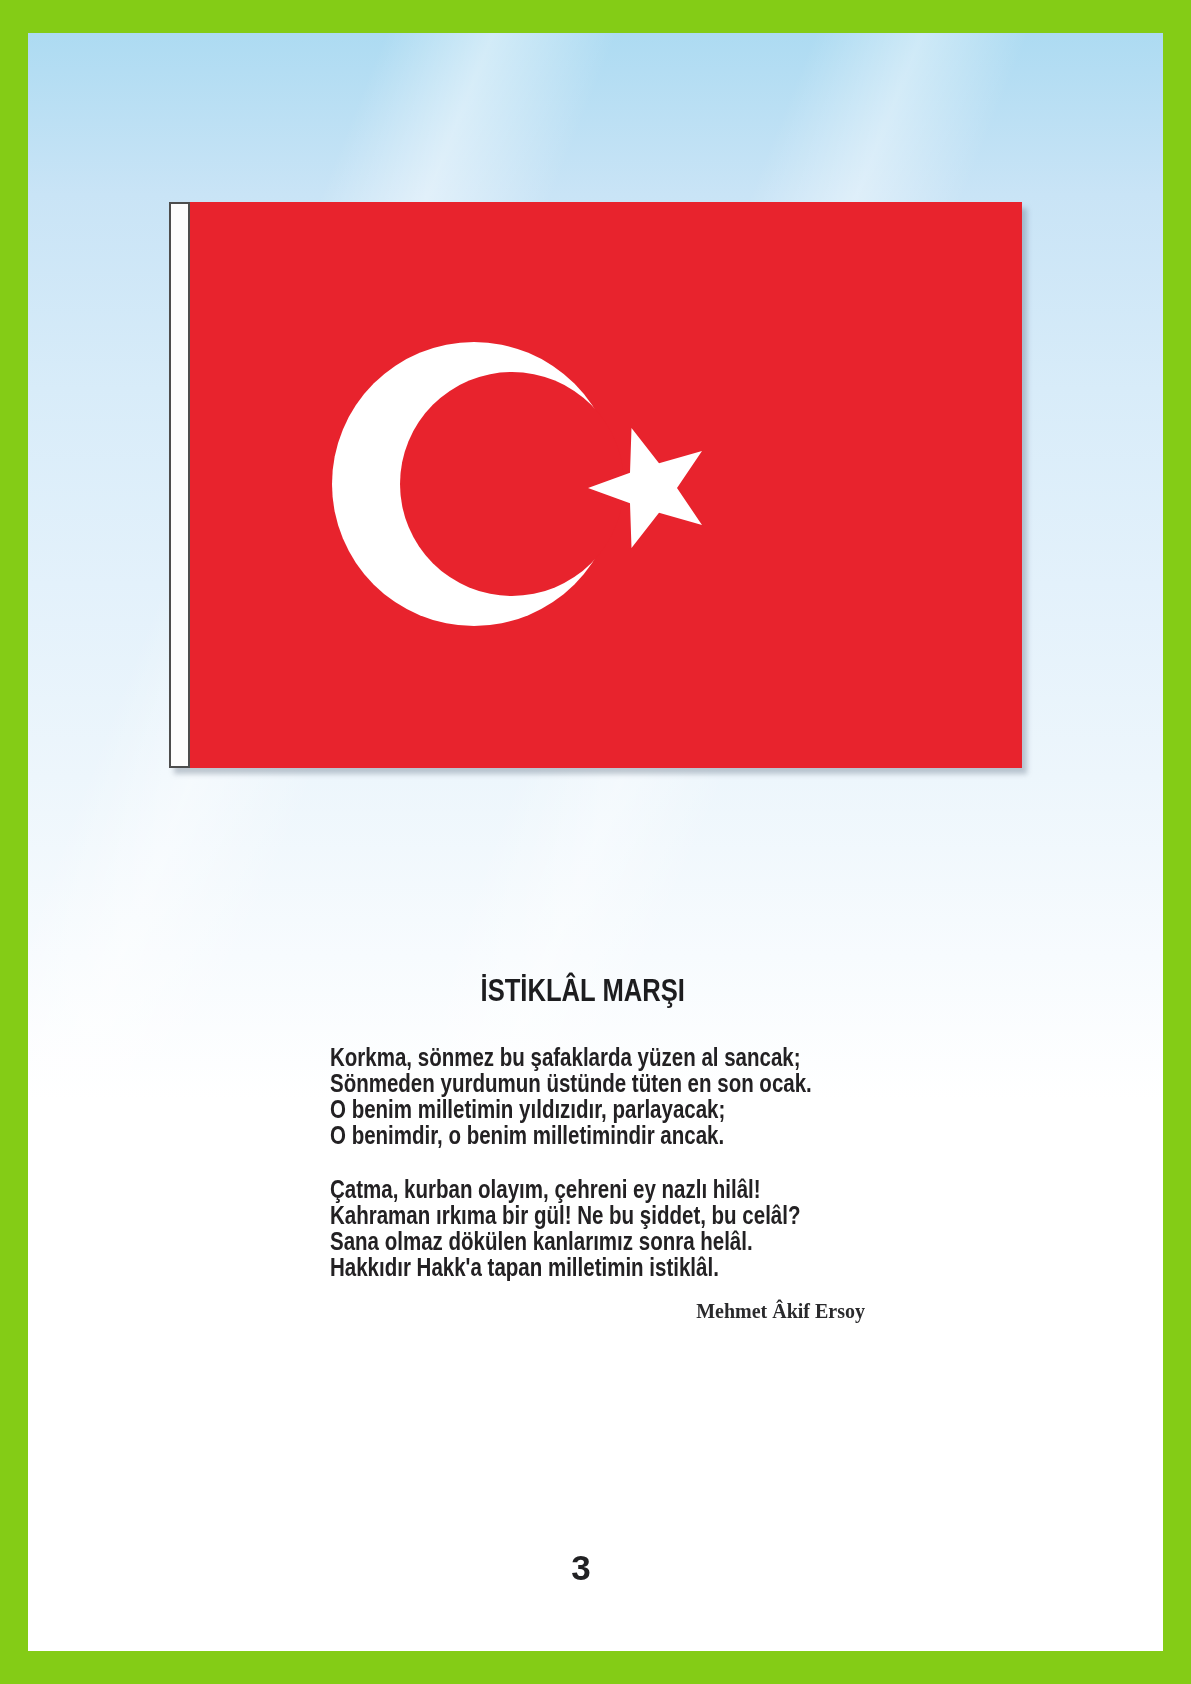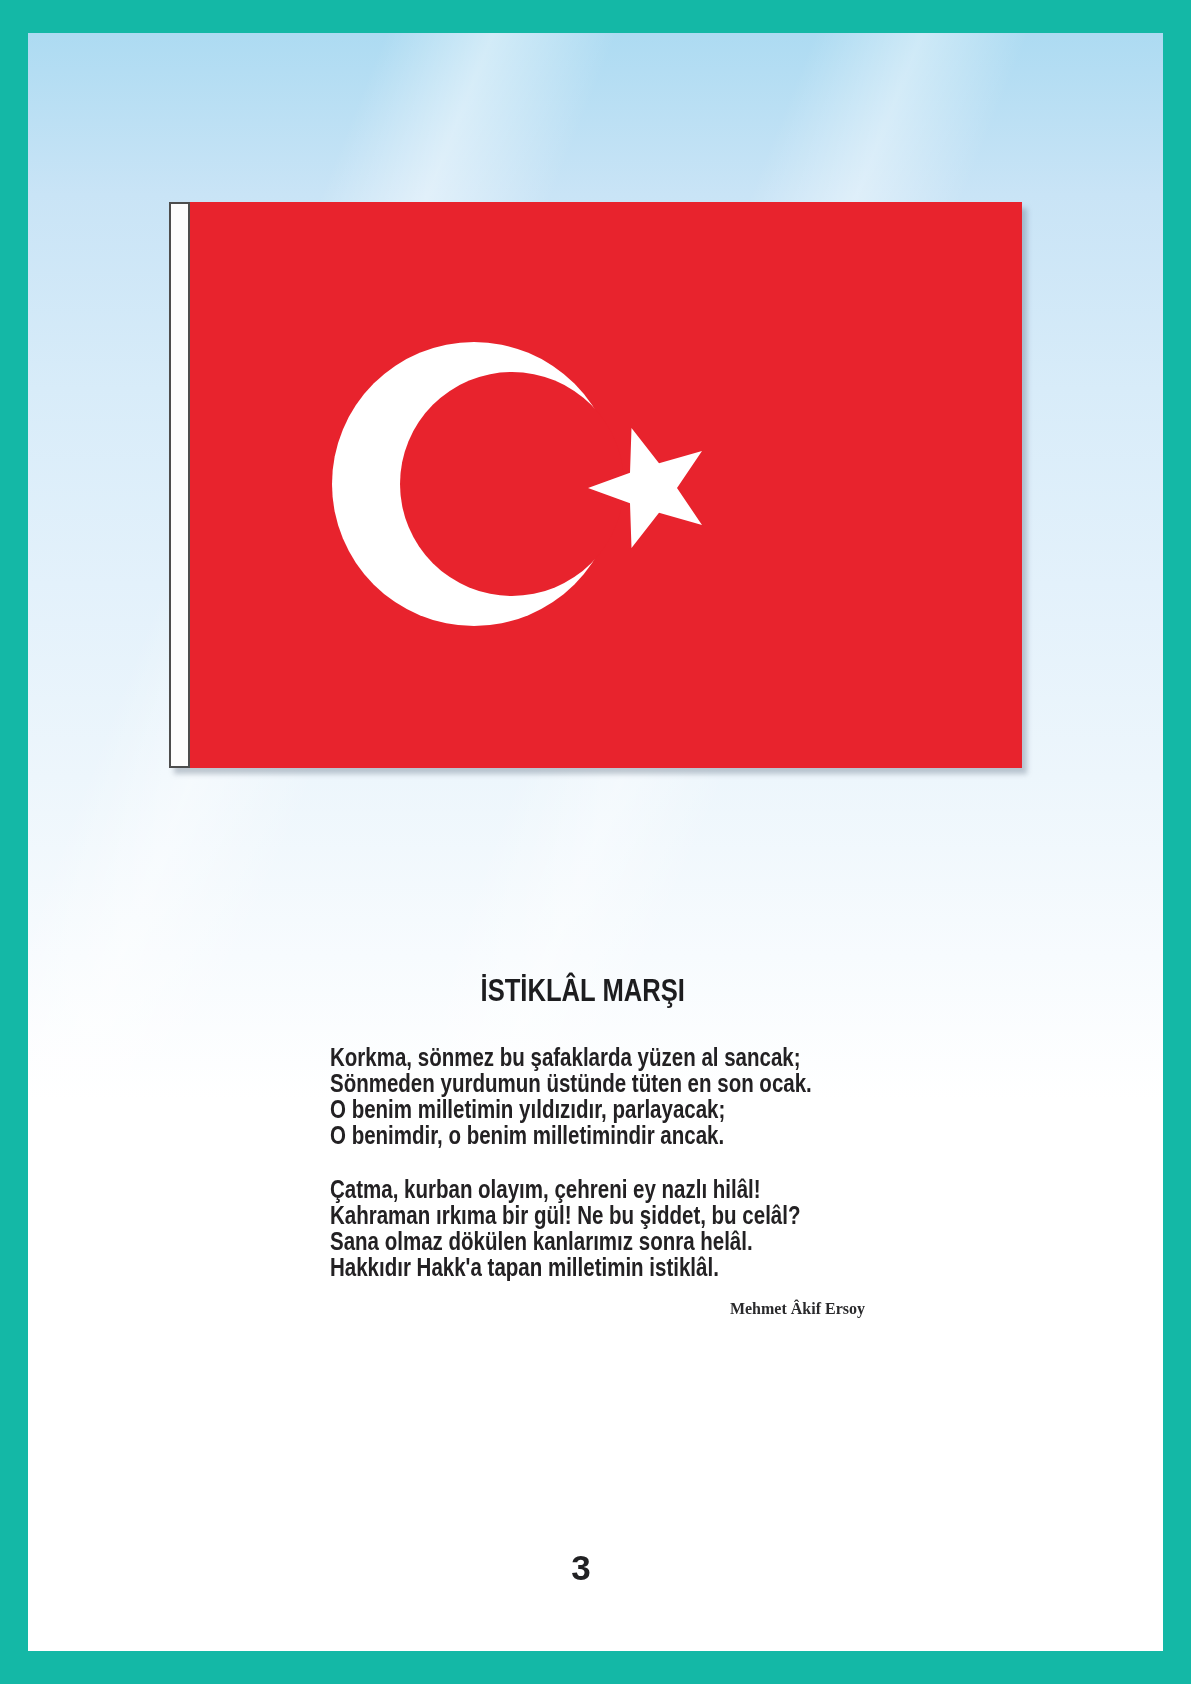--- a/index.html
+++ b/index.html
@@ -1,17 +1,17 @@
 <!DOCTYPE html>
 <html><head>
 <meta charset="utf-8">
 <style>
   html,body{margin:0;padding:0;}
   body{width:1191px;height:1684px;background:#ffffff;font-family:"Liberation Sans",sans-serif;}
-  .page{position:relative;width:1191px;height:1684px;background:#14b8a6;overflow:hidden;}
+  .page{position:relative;width:1191px;height:1684px;background:#84cc16;overflow:hidden;}
 
   
   .sky{
     position:absolute;left:28px;top:33px;width:1135px;height:1618px;
     background:
       linear-gradient(112deg, rgba(255,255,255,0) 20%, rgba(255,255,255,.45) 26%, rgba(255,255,255,0) 33%),
       linear-gradient(112deg, rgba(255,255,255,0) 44%, rgba(255,255,255,.40) 50%, rgba(255,255,255,0) 56%),
       linear-gradient(180deg,
         #addbf2 0%, #c9e4f6 10%, #d8ecf9 22%, #e3f1fb 34%,
         #edf6fc 46%, #f7fbfe 57%, #ffffff 66%, #ffffff 100%);
@@ -37,21 +37,21 @@
   }
   .poem{
     position:absolute;left:330px;top:1044px;width:760px;
     font-size:25px;font-weight:700;color:#232123;line-height:26px;
     transform:scaleX(.82);transform-origin:0 0;letter-spacing:0;
   }
   .stanza{margin:0 0 28px 0;}
   .stanza div{white-space:nowrap;}
   .author-row{
     position:absolute;left:330px;top:1300px;width:535px;text-align:right;
-    font-family:"Liberation Serif",serif;font-weight:700;font-size:16px;color:#2a2a2c;
+    font-family:"Liberation Serif",serif;font-weight:700;font-size:20px;color:#2a2a2c;
   }
   .pagenum-row{
     position:absolute;left:28px;top:1548px;width:1106px;text-align:center;
     font-size:35px;font-weight:700;color:#212123;
   }
 </style>
 </head>
 <body>
 
 <div class="page">

